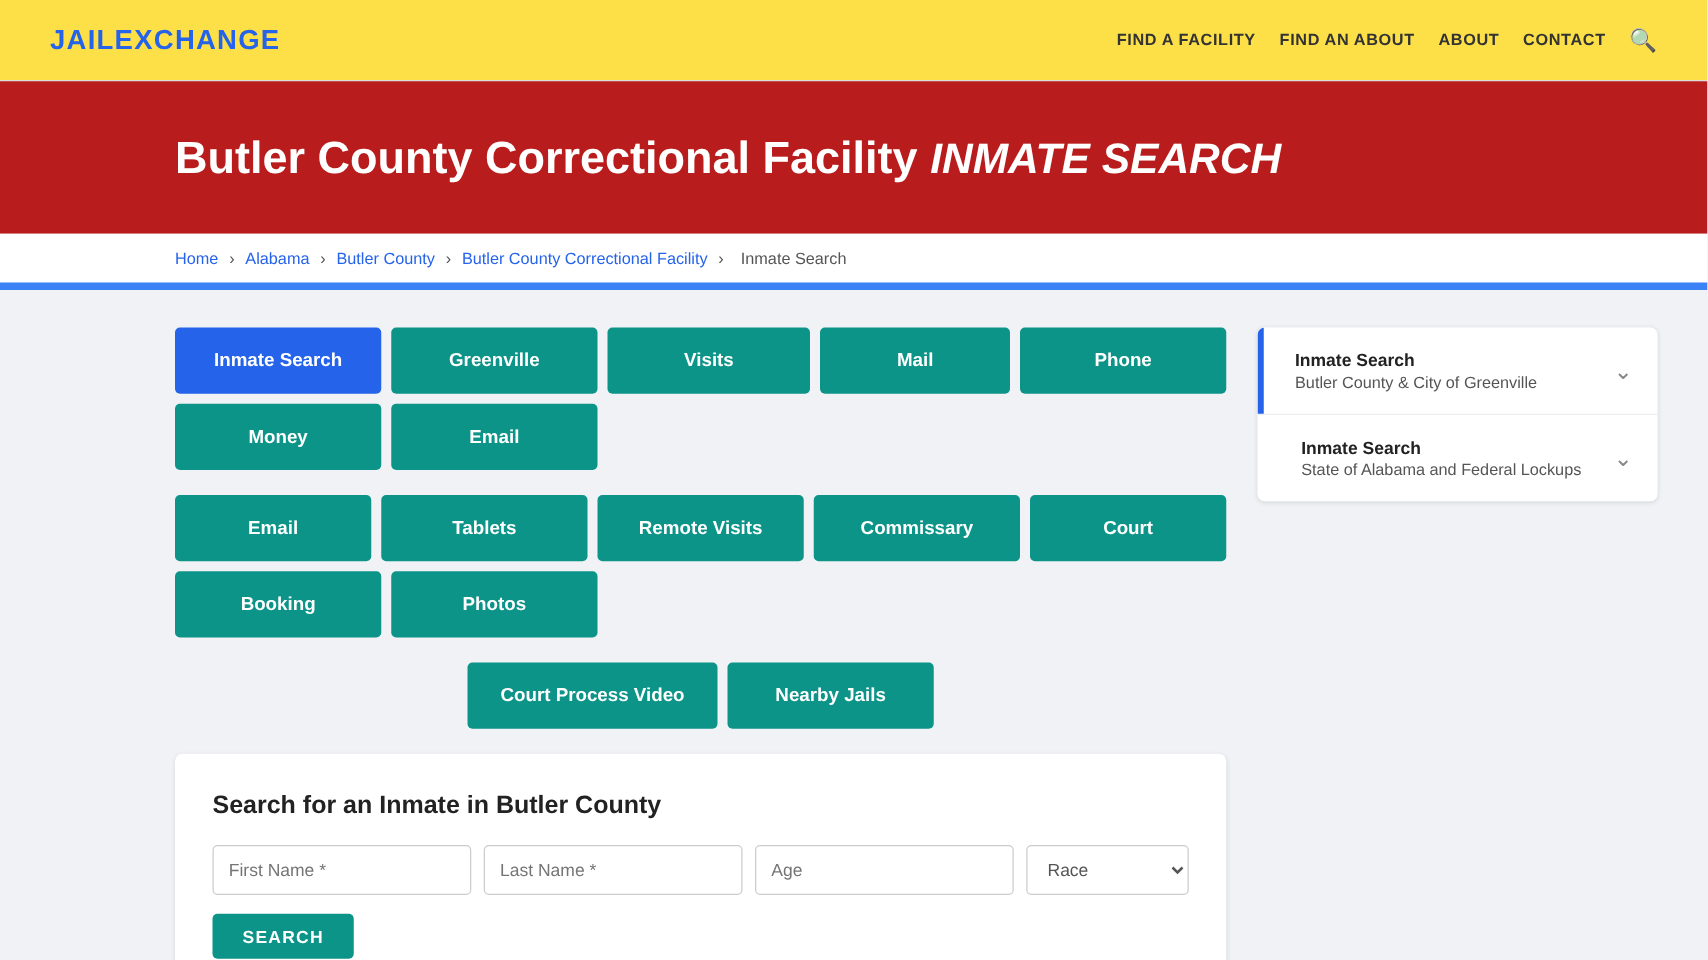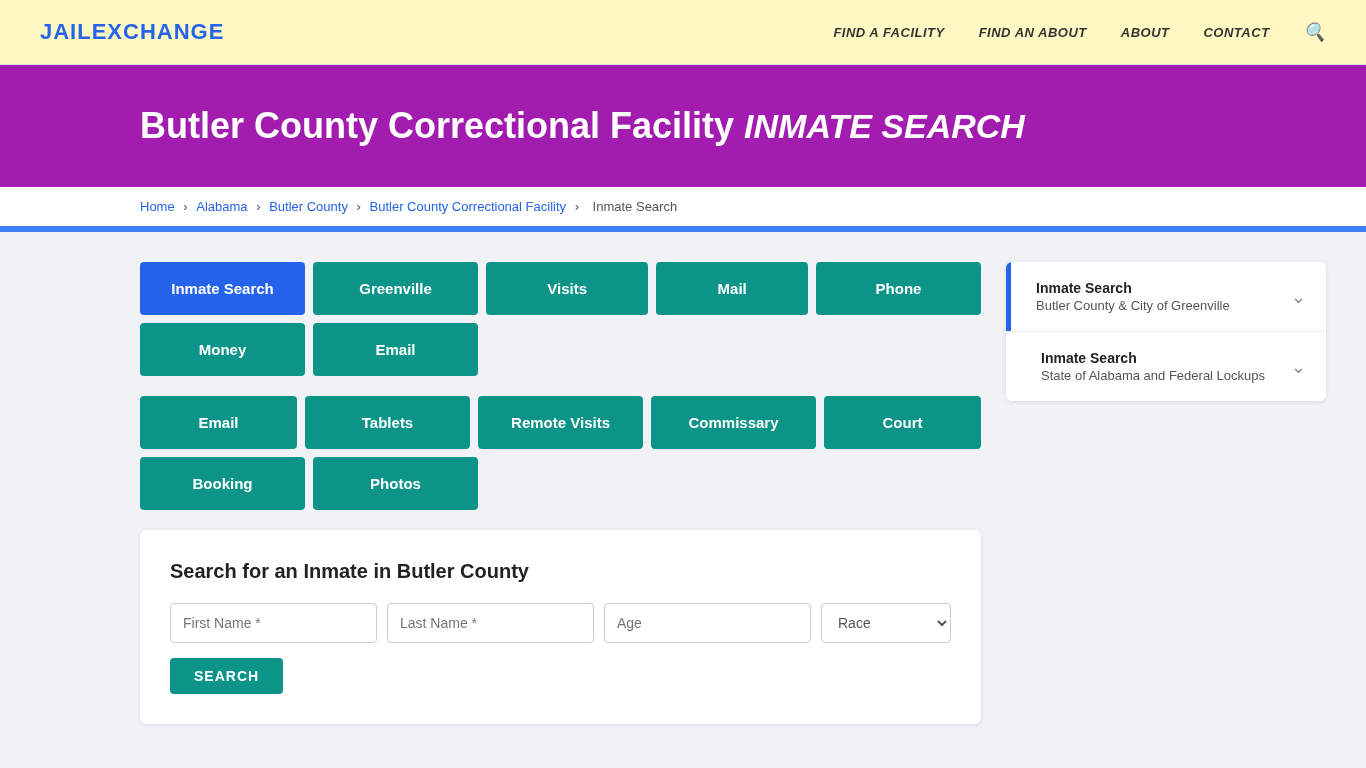--- a/index.html
+++ b/index.html
@@ -1,59 +1,58 @@
 <!DOCTYPE html>
 <html><head>
   <meta charset="utf-8">
   <style>
     * { margin: 0; padding: 0; box-sizing: border-box; }
     body { font-family: Arial, sans-serif; background: #f0f2f5; color: #333; }
 
     
     .navbar {
-      background: #fef9c3;
+      background: #fde047;
       display: flex;
       align-items: center;
       justify-content: space-between;
       padding: 0 40px;
       height: 65px;
       border-bottom: 1px solid #ddd;
     }
     .logo {
       font-size: 22px;
       font-weight: 900;
       letter-spacing: 1px;
       color: #222;
     }
     .logo span {
       color: #2563eb;
     }
     .nav-links {
       display: flex;
       align-items: center;
-      gap: 34px;
+      gap: 19px;
       list-style: none;
-      font-style: italic;
     }
     .nav-links li a {
       text-decoration: none;
       color: #333;
       font-size: 13px;
       font-weight: 700;
       letter-spacing: 0.5px;
     }
     .nav-search-icon {
       font-size: 18px;
       color: #333;
       cursor: pointer;
     }
 
     
     .hero {
-      background: #a21caf;
+      background: #b91c1c;
       padding: 40px 40px 40px 140px;
     }
     .hero h1 {
       color: #fff;
       font-size: 36px;
       font-weight: 800;
     }
     .hero h1 em {
       font-style: italic;
       font-weight: 800;
@@ -261,20 +260,24 @@
     <div class="nav-buttons">
       <button class="nav-btn teal">Email</button>
       <button class="nav-btn teal">Tablets</button>
       <button class="nav-btn teal">Remote Visits</button>
       <button class="nav-btn teal">Commissary</button>
       <button class="nav-btn teal">Court</button>
       <button class="nav-btn teal">Booking</button>
       <button class="nav-btn teal">Photos</button>
     </div>
 
+    <div class="nav-buttons" style="justify-content: center;">
+      <button class="nav-btn teal" style="max-width:200px;">Court Process Video</button>
+      <button class="nav-btn teal" style="max-width:165px;">Nearby Jails</button>
+    </div>
 
     <div class="search-card">
       <h2>Search for an Inmate in Butler County</h2>
       <div class="search-form-row">
         <input type="text" placeholder="First Name *" style="">
         <input type="text" placeholder="Last Name *" style="">
         <input type="text" placeholder="Age" style="">
         <select>
           <option>Race</option>
         </select>

